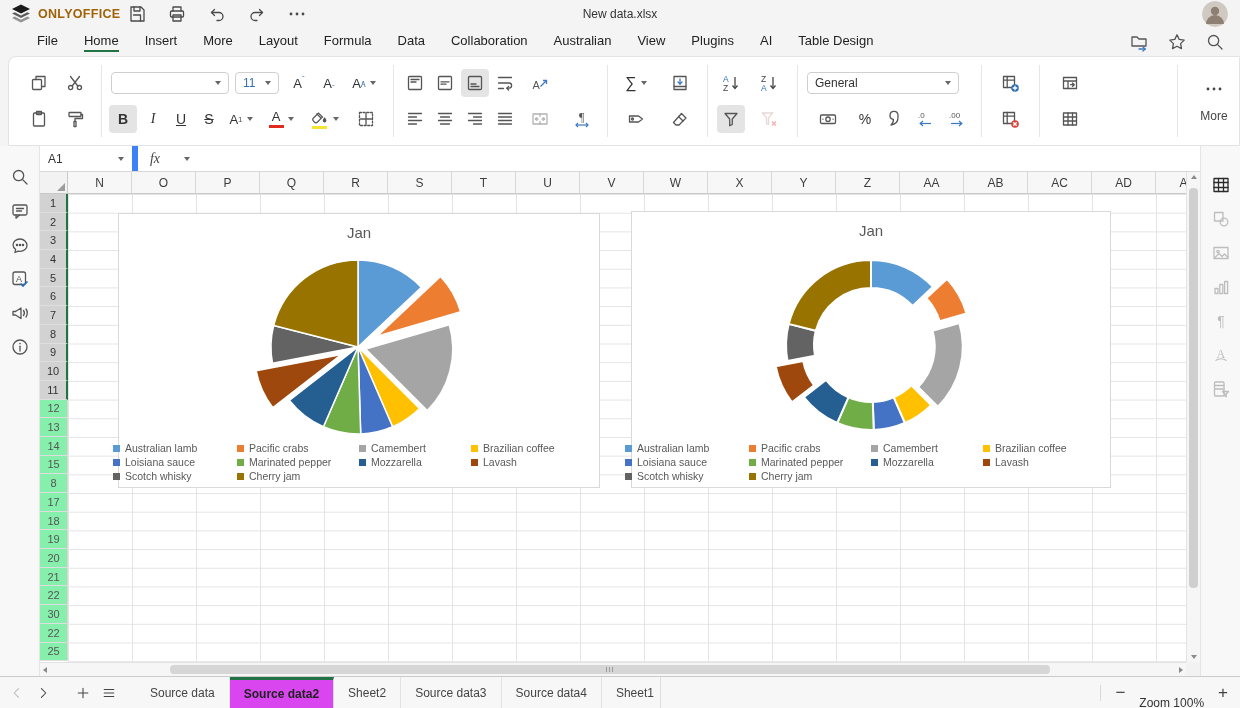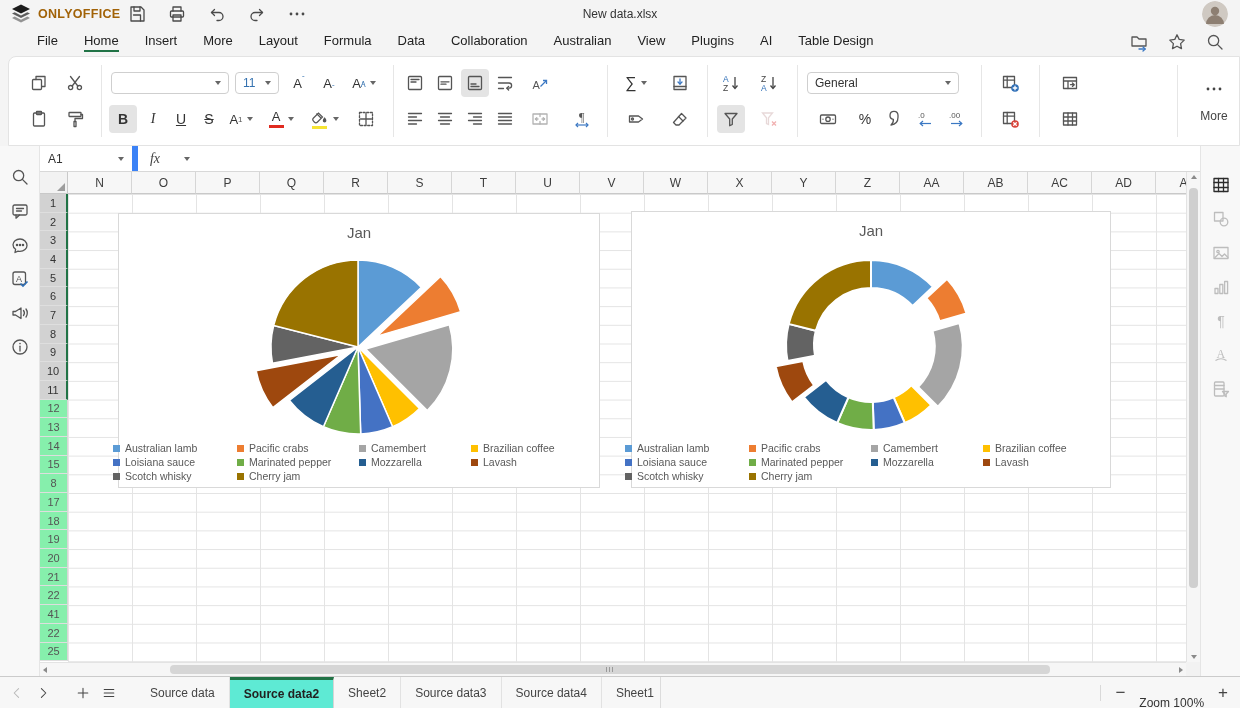--- a/index.html
+++ b/index.html
@@ -86,21 +86,21 @@
      background:linear-gradient(to right,#9a9a9a 1px,transparent 1px) 0 0/3px 100%;}
   #corner2{left:1186px;top:662px;width:14px;height:14px;background:#f2f2f2;}
   
   #tabbar{left:0;top:676px;width:1240px;height:32px;background:#f7f7f7;border-top:1px solid #cbcbcb;
           box-sizing:border-box;display:flex;align-items:stretch;}
   .navbtn{width:26px;display:flex;align-items:center;justify-content:center;color:#444;cursor:pointer;}
   .navbtn.dis{color:#b9b9b9;}
   #tabs{display:flex;align-items:stretch;}
   .stab{padding:0 14px;display:flex;align-items:center;font-size:12px;color:#444;border-right:1px solid #e2e2e2;
         box-sizing:border-box;cursor:pointer;white-space:nowrap;}
-  .stab.active{background:#5eead4;border-top:3px solid var(--accent);font-weight:bold;color:#222;border-right:1px solid #d5d5d5;}
+  .stab.active{background:#d946ef;border-top:3px solid var(--accent);font-weight:bold;color:#222;border-right:1px solid #d5d5d5;}
   #status{position:absolute;left:660px;right:0;top:0;bottom:0;background:#f7f7f7;border-left:1px solid #dcdcdc;
           display:flex;align-items:center;gap:18px;padding-left:16px;box-sizing:border-box;font-size:12px;color:#3a3a3a;}
   #zoomctl{margin-left:auto;display:flex;align-items:center;gap:14px;padding-right:12px;}
   #zoomctl .zdiv{width:1px;height:16px;background:#d9d9d9;}
   .zbtn{font-size:17px;color:#444;cursor:pointer;line-height:1;}
   #zoomlabel{font-size:12px;color:#333;margin-top:20px;}
   svg{display:block;}
 </style>
 </head>
 <body>
@@ -659,21 +659,21 @@
       <div class="rowh">13</div>
       <div class="rowh">14</div>
       <div class="rowh">15</div>
       <div class="rowh">8</div>
       <div class="rowh">17</div>
       <div class="rowh">18</div>
       <div class="rowh">19</div>
       <div class="rowh">20</div>
       <div class="rowh">21</div>
       <div class="rowh">22</div>
-      <div class="rowh">41</div>
+      <div class="rowh">30</div>
       <div class="rowh">22</div>
       <div class="rowh">25</div>
     </div>
 
   <div class="chart" id="chart0" style="left:78px;top:41px;width:482px;height:275px">
     <div class="plot">
         <svg width="478" height="273" viewBox="0 0 478 273">
           <path d="M239.0,133.0 L239.0,46.0 A87,87 0 0 1 302.4,73.4 Z" fill="#5B9BD5" stroke="#fff" stroke-width="1.5"></path>
           <path d="M258.1,122.1 L321.5,62.5 A87,87 0 0 1 341.7,97.8 Z" fill="#ED7D31" stroke="#fff" stroke-width="1.5"></path>
           <path d="M246.7,135.0 L330.3,110.7 A87,87 0 0 1 308.3,196.5 Z" fill="#A5A5A5" stroke="#fff" stroke-width="1.5"></path>

